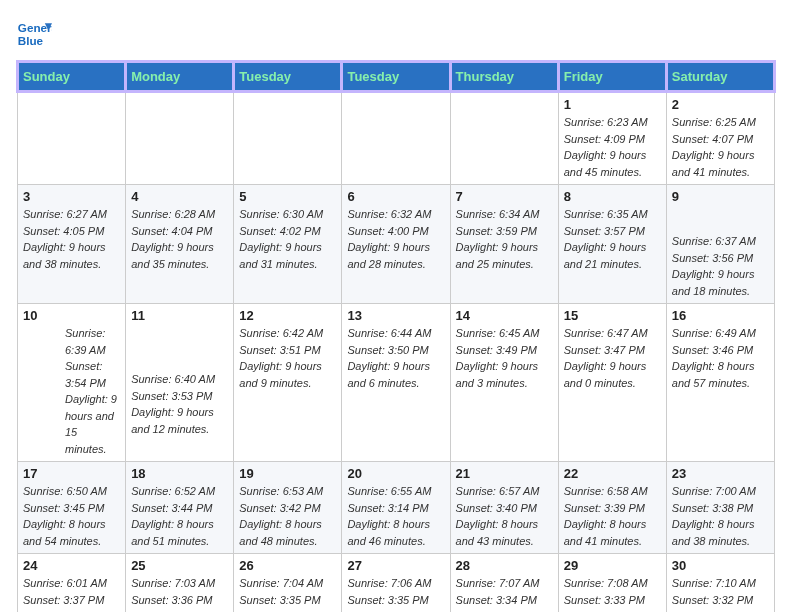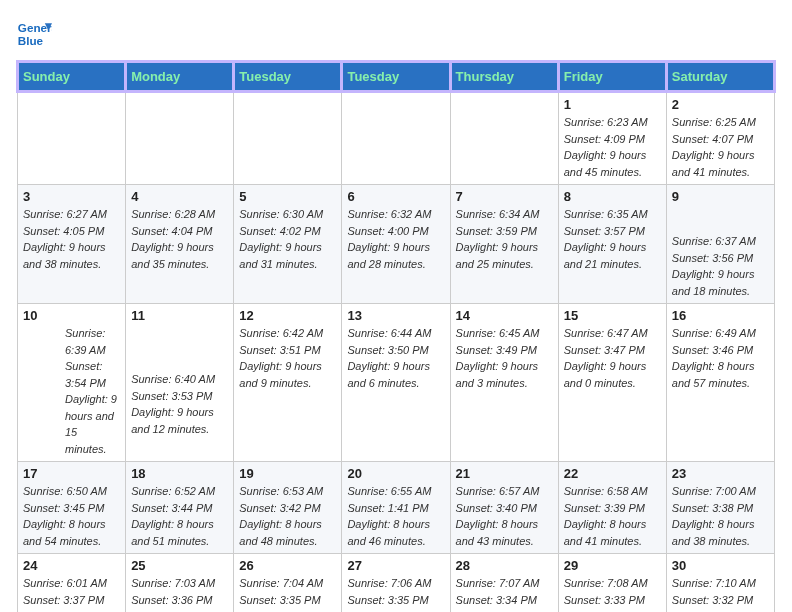--- a/index.html
+++ b/index.html
@@ -236,21 +236,21 @@
         </td>
         <td>
           <span class="day-number">19</span>
           <div class="day-info" style="white-space: pre-line;">Sunrise: 6:53 AM
 Sunset: 3:42 PM
 Daylight: 8 hours and 48 minutes.</div>
         </td>
         <td>
           <span class="day-number">20</span>
           <div class="day-info" style="white-space: pre-line;">Sunrise: 6:55 AM
-Sunset: 1:41 PM
+Sunset: 3:14 PM
 Daylight: 8 hours and 46 minutes.</div>
         </td>
         <td>
           <span class="day-number">21</span>
           <div class="day-info" style="white-space: pre-line;">Sunrise: 6:57 AM
 Sunset: 3:40 PM
 Daylight: 8 hours and 43 minutes.</div>
         </td>
         <td>
           <span class="day-number">22</span>

